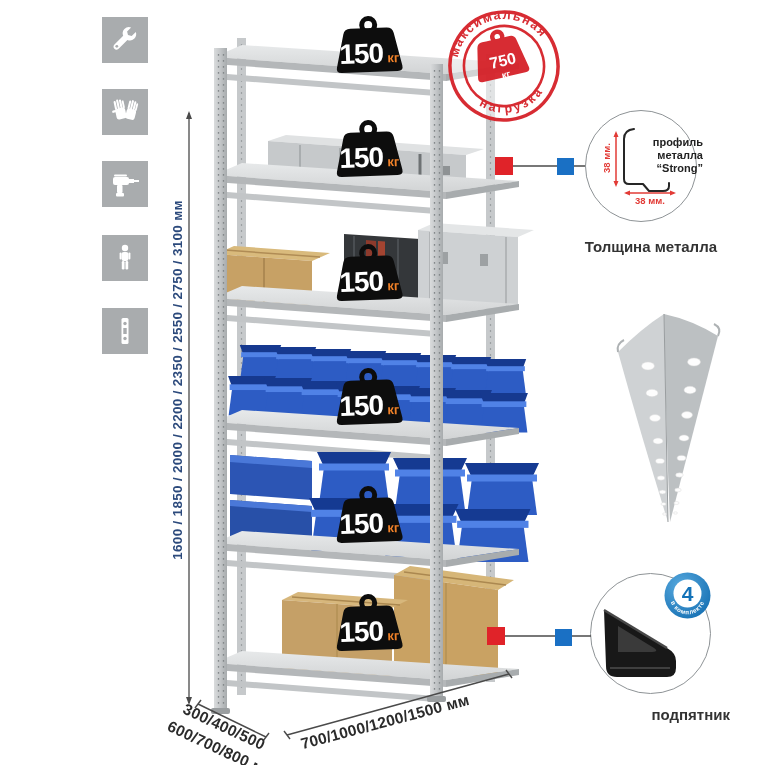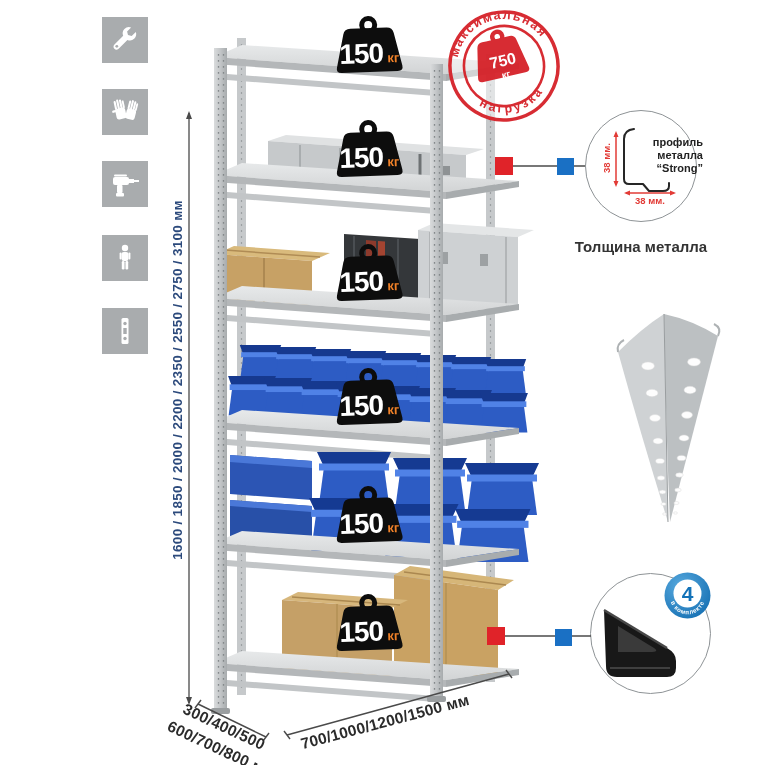--- a/index.html
+++ b/index.html
@@ -26,21 +26,21 @@
   .wbadge svg{position:absolute;inset:0;width:96px;height:64px}
   .wb-text{position:absolute;left:0;right:0;top:21px;text-align:center;color:#fff;line-height:34px}
   .wb-num{font-size:28px;font-weight:700;letter-spacing:-1px}
   .wb-unit{font-size:13px;font-weight:700;color:var(--badge-orange);margin-left:4px}
 
   
   .stamp{position:absolute;left:446px;top:8px;width:116px;height:116px;transform:rotate(-13deg);opacity:.96}
 
   
   .detail-circle{position:absolute;border:1.5px solid #8e9396;border-radius:50%;background:#fff}
-  .caption{position:absolute;text-align:center;color:var(--text-dark);font-size:15px;font-weight:600;line-height:19px}
+  .caption{position:absolute;text-align:right;color:var(--text-dark);font-size:15px;font-weight:600;line-height:19px}
 
   .profile-label{position:absolute;left:651px;top:136px;width:52px;text-align:right;
     font-size:11px;line-height:13px;color:#222;font-weight:700}
   .red-dim{position:absolute;color:#e23b36;font-size:9.5px;font-weight:700;white-space:nowrap}
 
   .badge4{position:absolute;left:664px;top:572px;width:47px;height:47px}
 </style>
 </head>
 <body>
 
@@ -424,15 +424,16 @@
     <div>“Strong”</div>
   </div>
   <div class="red-dim" style="left:606px;top:158px;transform:translate(-50%,-50%) rotate(-90deg)">38 мм.</div>
   <div class="red-dim" style="left:650px;top:200px;transform:translate(-50%,-50%)">38 мм.</div>
 
   <div class="caption" style="left:565px;top:237px;width:152px">
     <div>Толщина металла</div>
   </div>
 
   <div class="caption" style="left:570px;top:705px;width:160px">
+    <div>подпятник</div>
   </div>
 
 </div>
 
 </body></html>

